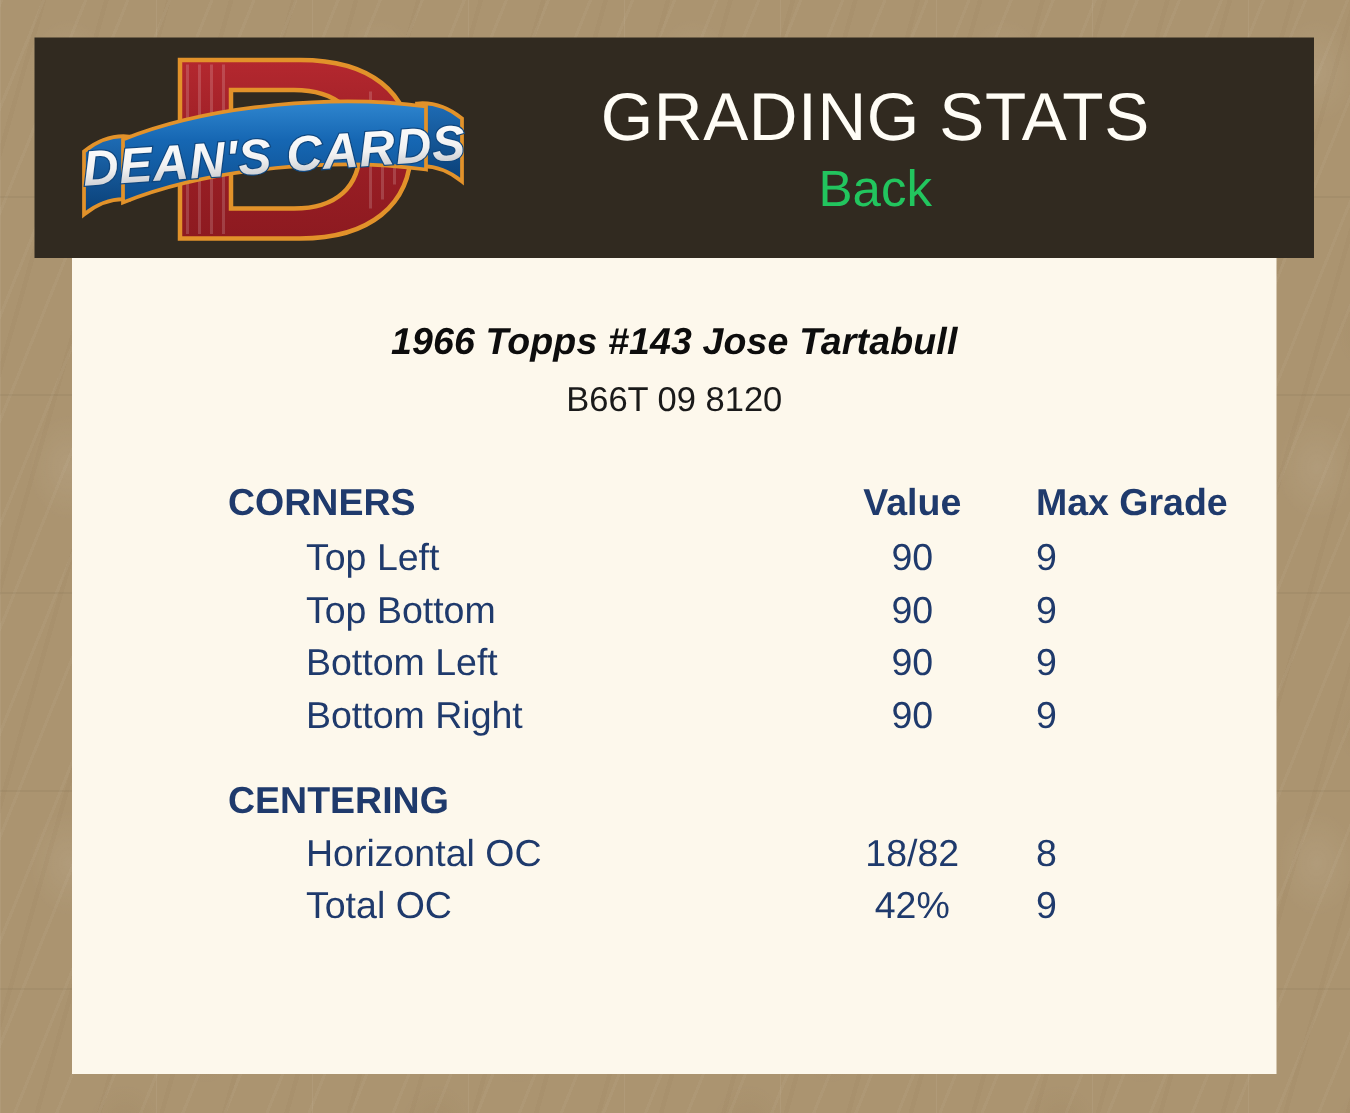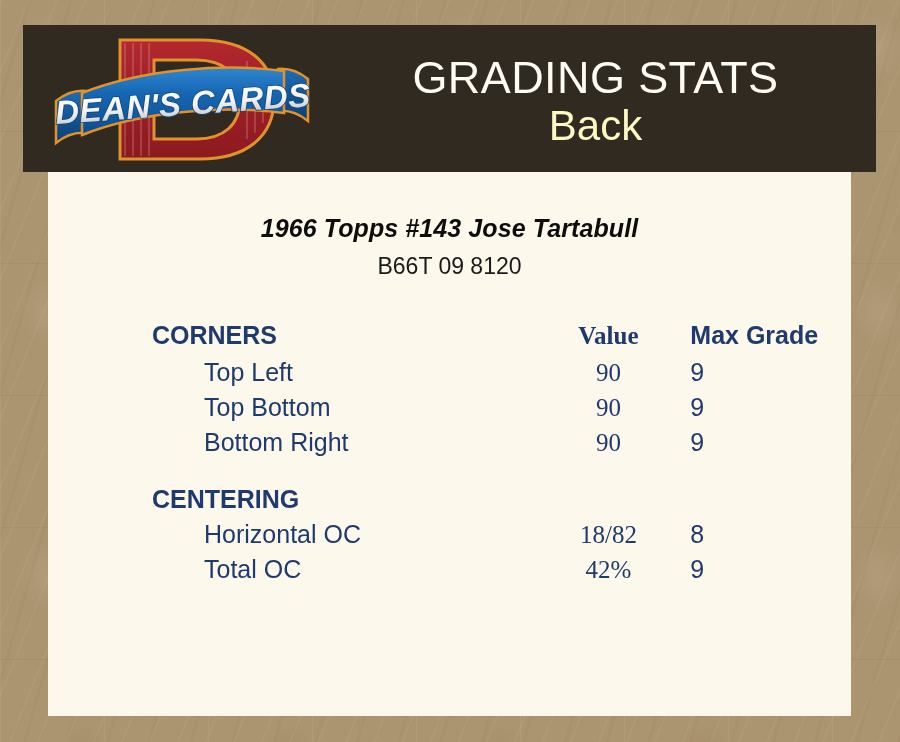--- a/index.html
+++ b/index.html
@@ -58,39 +58,39 @@
     left: 27px;
     top: 2px;
     width: 265px;
     height: 145px;
   }
   #logo svg { display: block; }
 
   
   #header-titles {
     position: absolute;
-    left: 296px;
+    left: 284px;
     top: 0;
     width: 553px;
     height: 147px;
     display: flex;
     flex-direction: column;
     align-items: center;
     justify-content: center;
   }
   #header-title {
     color: #fffdf6;
     font-size: 45px;
     line-height: 53px;
     letter-spacing: 0.4px;
     font-weight: 400;
   }
   #header-subtitle {
-    color: #fef9c3;
-    font-size: 42px;
+    color: #22c55e;
+    font-size: 34px;
     line-height: 40px;
     font-weight: 400;
     margin-top: 2px;
   }
 
   
   #content-panel {
     position: absolute;
     left: 48px;
     top: 172px;
@@ -124,21 +124,21 @@
     border-collapse: collapse;
     color: #1f3a6c;
   }
   .stats-table td {
     padding: 0;
     font-size: 25px;
     line-height: 35px;
     vertical-align: baseline;
   }
   .col-label   { width: 404px; padding-left: 104px !important; text-align: left; }
-  .col-value   { width: 204px; text-align: center; font-family: Liberation Serif, serif; }
+  .col-value   { width: 204px; text-align: center; }
   .col-grade   { width: 195px; text-align: left; }
 
   .section-head td {
     font-weight: bold;
     font-size: 25px;
   }
   .section-head .col-label {
     padding-left: 104px !important;
   }
   tr.section-head.corners td { padding-bottom: 2px; }
@@ -228,20 +228,25 @@
         <td class="col-label row-label">Top Left</td>
         <td class="col-value">90</td>
         <td class="col-grade">9</td>
       </tr>
       <tr>
         <td class="col-label row-label">Top Bottom</td>
         <td class="col-value">90</td>
         <td class="col-grade">9</td>
       </tr>
       <tr>
+        <td class="col-label row-label">Bottom Left</td>
+        <td class="col-value">90</td>
+        <td class="col-grade">9</td>
+      </tr>
+      <tr>
         <td class="col-label row-label">Bottom Right</td>
         <td class="col-value">90</td>
         <td class="col-grade">9</td>
       </tr>
 
       <tr class="spacer-row">
         <td></td>
           <td></td>
           <td></td>
       </tr>

